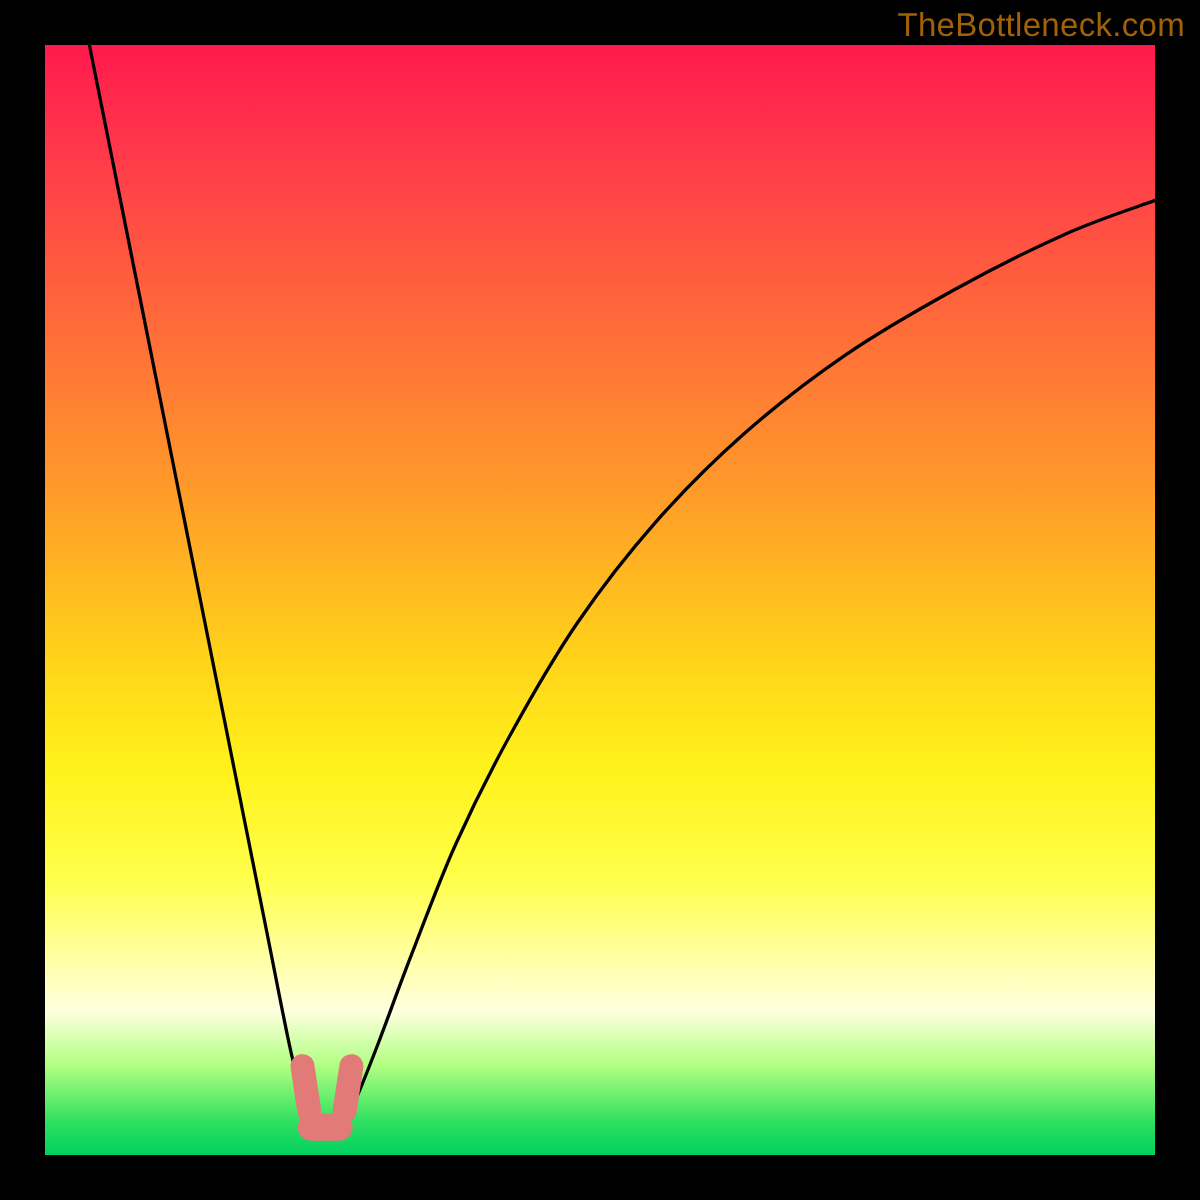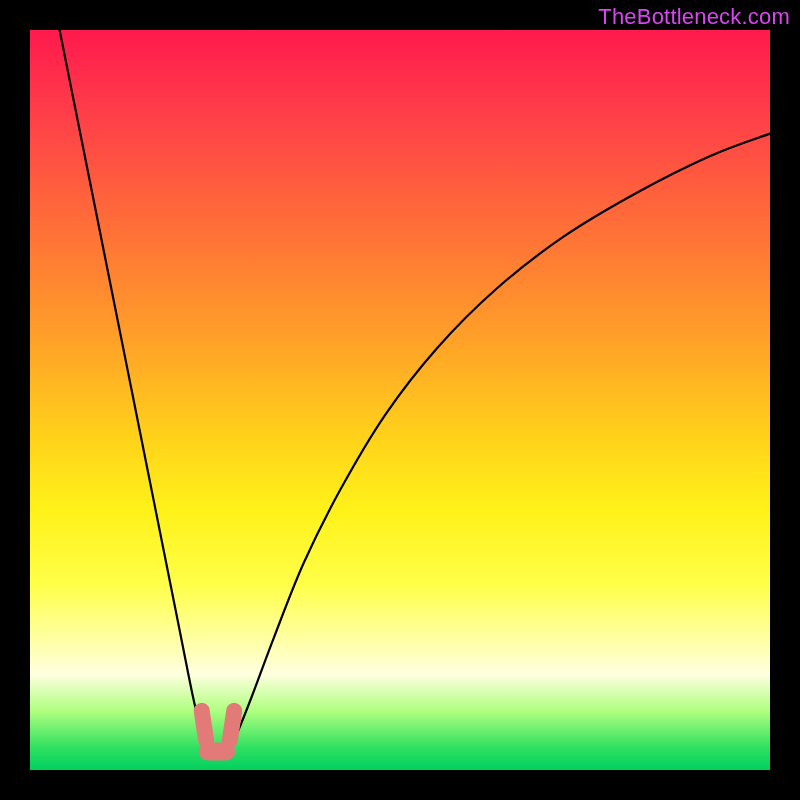--- a/index.html
+++ b/index.html
@@ -38,21 +38,21 @@
       #ffffe0 87%,
       #b0ff80 92%,
       #30e060 97%,
       #00d060 100%
     );
   }
   .watermark {
     position: absolute;
     top: 4px;
     right: 10px;
-    color: #d946ef;
+    color: #a16207;
     font-size: 22px;
     font-weight: 400;
     letter-spacing: 0.2px;
   }
   svg.curve {
     position: absolute;
     top: 0;
     left: 0;
     width: 740px;
     height: 740px;

